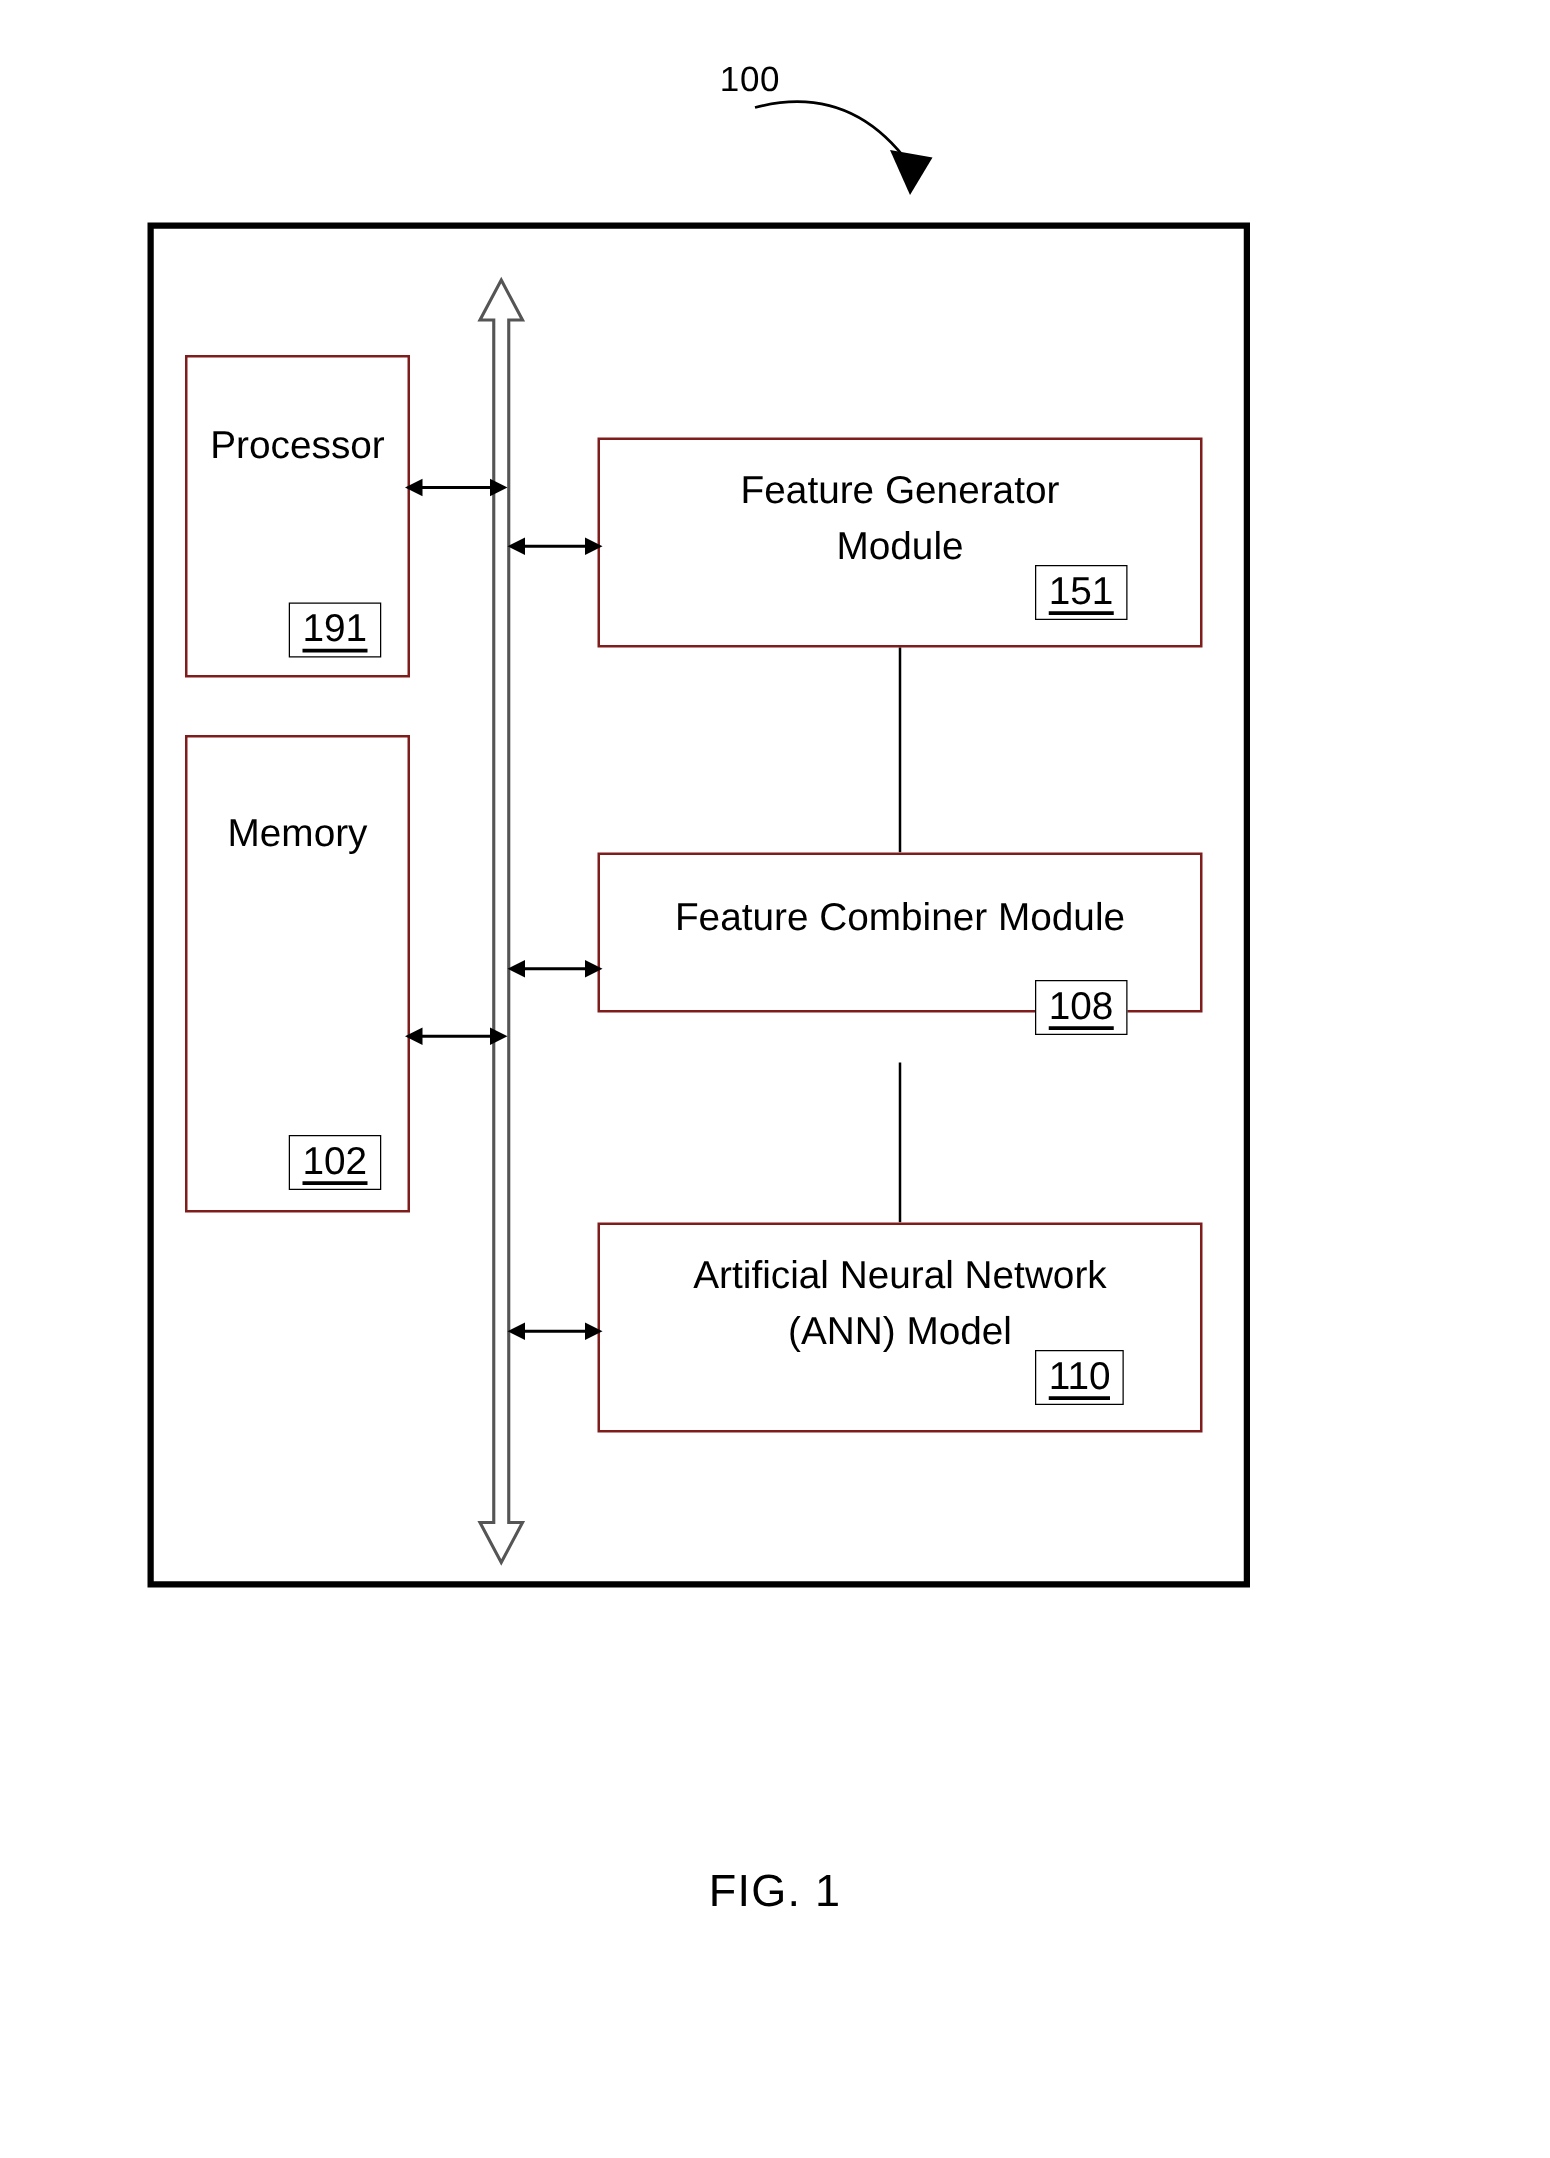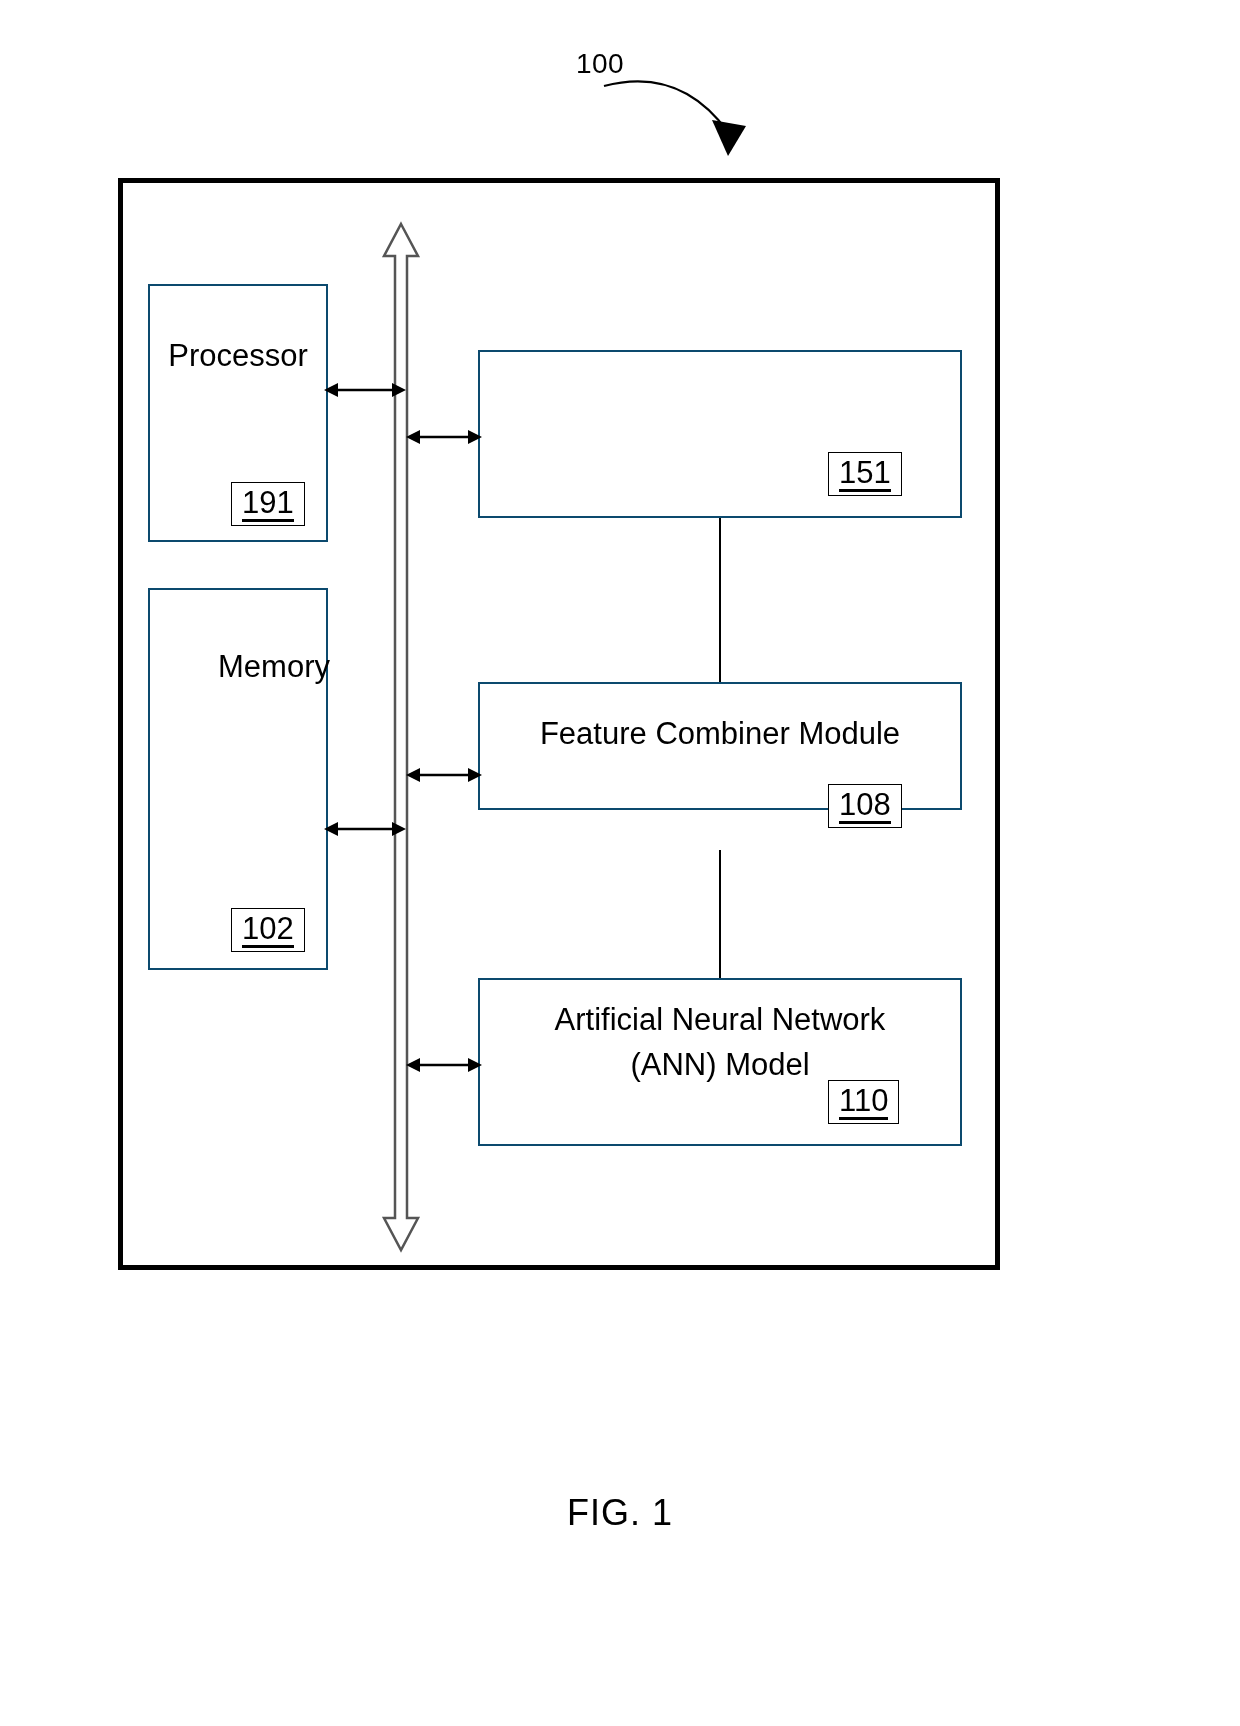--- a/index.html
+++ b/index.html
@@ -51,21 +51,21 @@
     width: 882px;
     height: 1092px;
     border: 5px solid #000000;
     box-sizing: border-box;
     background: #ffffff;
   }
 
   
   .mod-box {
     position: absolute;
-    border: 2px solid #0c4a6e;
+    border: 2px solid #7f1d1d;
     box-sizing: border-box;
     background: #ffffff;
   }
 
   .mod-title {
     position: absolute;
     left: 0;
     width: 100%;
     text-align: center;
     font-size: 31px;
@@ -143,33 +143,35 @@
     </div>
   </div>
 
   <svg class="conn-svg" style="left:324px; top:377px; width:82px; height:26px;" viewBox="0 0 82 26">
     <line x1="8" y1="13" x2="74" y2="13" stroke="#000" stroke-width="2.4"></line>
     <polygon points="0,13 14,6 14,20" fill="#000"></polygon>
     <polygon points="82,13 68,6 68,20" fill="#000"></polygon>
   </svg>
 
   <div class="mod-box left-box" style="left:148px; top:588px; width:180px; height:382px;">
-    <div class="mod-title" style="top:55px;padding-left:36px;">Memory</div>
+    <div class="mod-title" style="top:55px;">Memory</div>
     <div class="ref-tag" style="left:81px; top:318px;">
       <span>102</span>
     </div>
   </div>
 
   <svg class="conn-svg" style="left:324px; top:816px; width:82px; height:26px;" viewBox="0 0 82 26">
     <line x1="8" y1="13" x2="74" y2="13" stroke="#000" stroke-width="2.4"></line>
     <polygon points="0,13 14,6 14,20" fill="#000"></polygon>
     <polygon points="82,13 68,6 68,20" fill="#000"></polygon>
   </svg>
 
   <div class="mod-box" style="left:478px; top:350px; width:484px; height:168px;">
+    <div class="mod-title" style="top:18px;">Feature Generator
+Module</div>
     <div class="ref-tag" style="left:348px; top:100px;">
       <span>151</span>
     </div>
   </div>
 
   <svg class="conn-svg" style="left:406px; top:424px; width:76px; height:26px;" viewBox="0 0 76 26">
     <line x1="8" y1="13" x2="68" y2="13" stroke="#000" stroke-width="2.4"></line>
     <polygon points="0,13 14,6 14,20" fill="#000"></polygon>
     <polygon points="76,13 62,6 62,20" fill="#000"></polygon>
   </svg>

